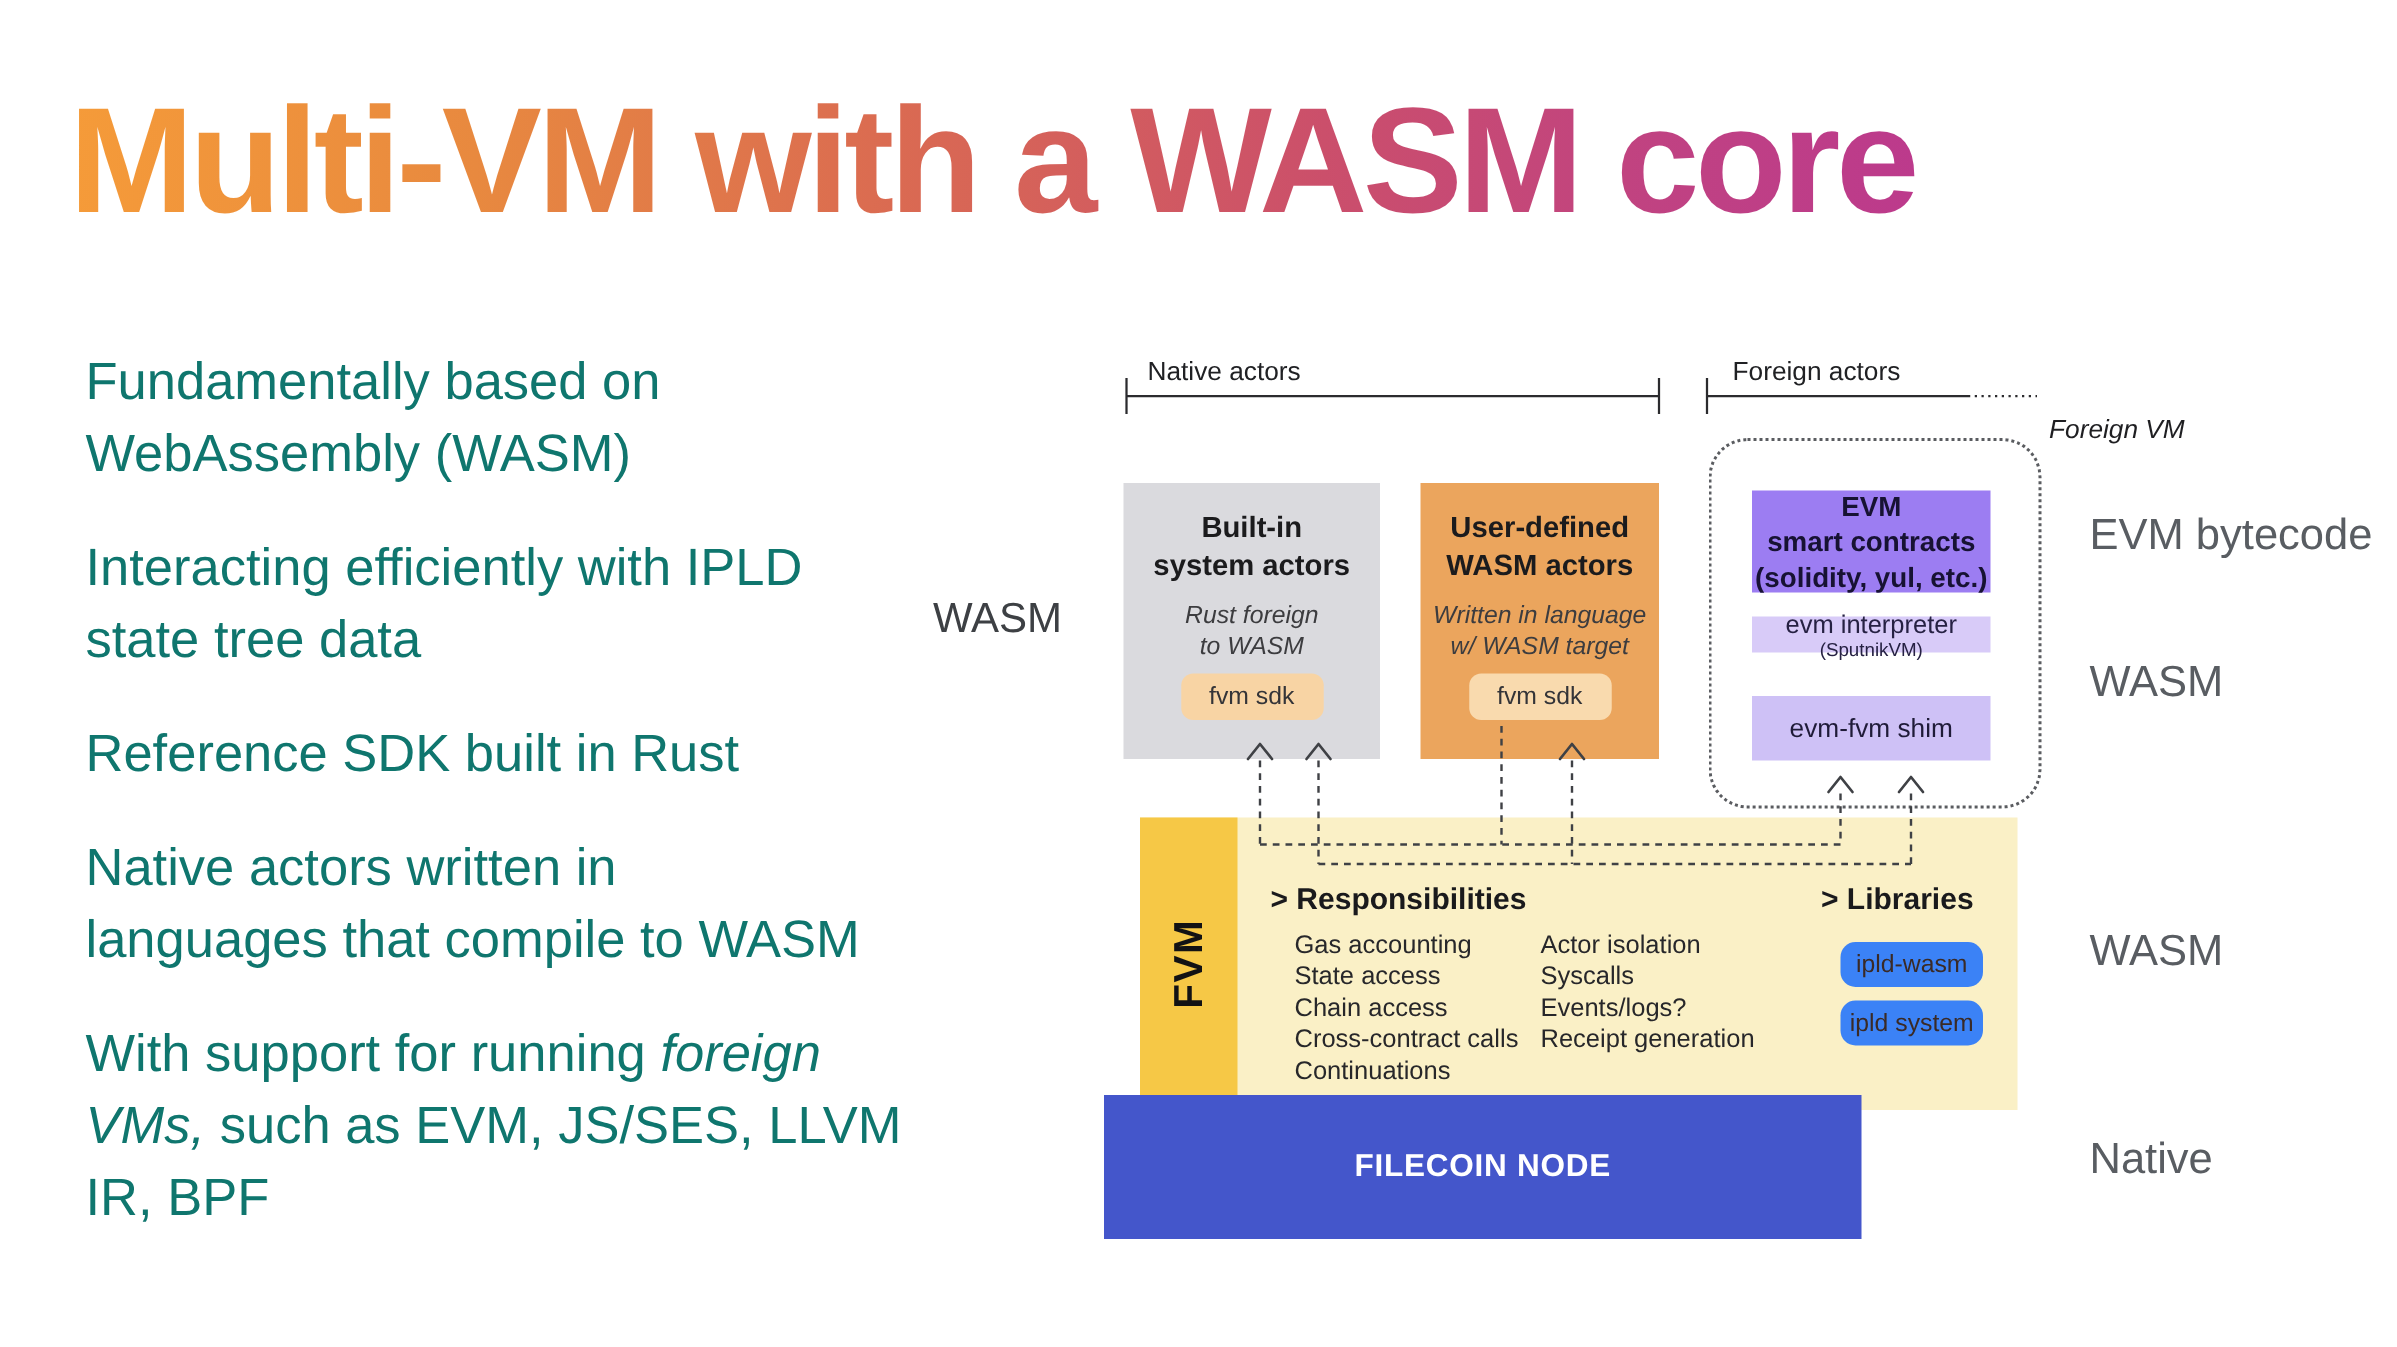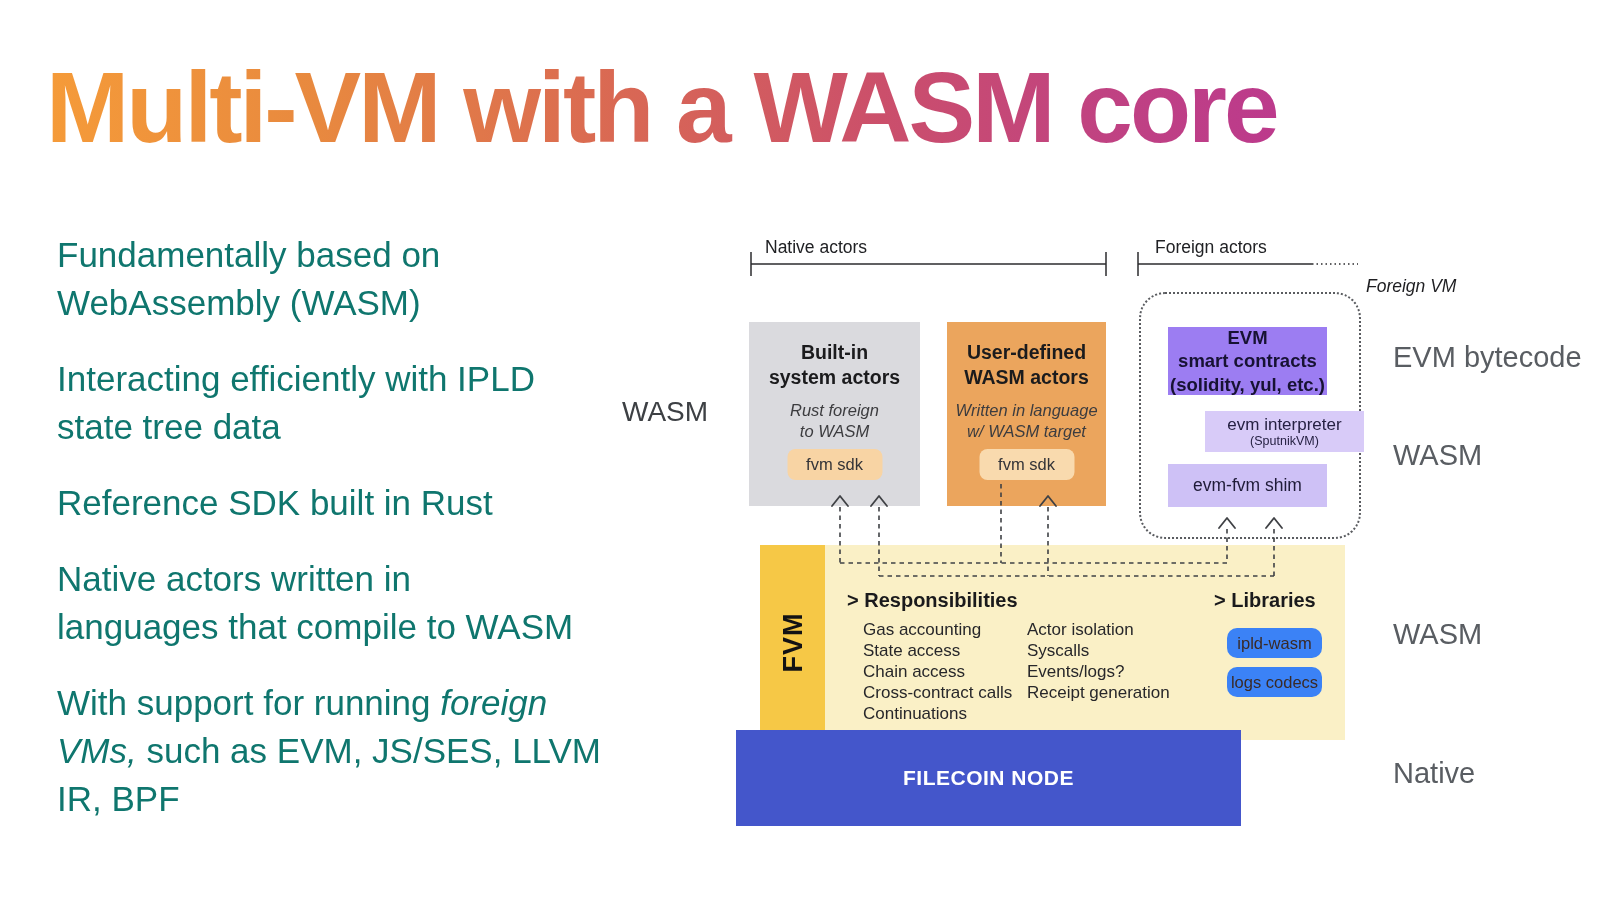--- a/index.html
+++ b/index.html
@@ -33,21 +33,21 @@
   .actor-title{position:absolute;top:18px;left:0;right:0;font-weight:bold;font-size:19.5px;line-height:25px;color:#1b1b1d;}
   .actor-subtitle{position:absolute;top:78px;left:0;right:0;font-style:italic;font-size:16.5px;line-height:20.5px;color:#3c3c3f;}
   .sdk-chip{position:absolute;top:127px;left:50%;transform:translateX(-50%);width:95px;height:31px;border-radius:8px;
             display:flex;align-items:center;justify-content:center;font-size:16.5px;color:#343438;}
   #builtin-box .sdk-chip{background:#F8D4A4;}
   #userdefined-box .sdk-chip{background:#F9DAAE;}
 
   
   .evm-cell{left:1168px;width:159px;text-align:center;display:flex;flex-direction:column;justify-content:center;}
   #evm-box{top:327px;height:68px;background:#9C7DF2;font-weight:bold;font-size:18.5px;line-height:23.5px;color:#171233;}
-  #interpreter-box{top:411px;height:41px;background:#D8CBF8;color:#262143;margin-left:37px;}
+  #interpreter-box{top:411px;height:24px;background:#D8CBF8;color:#262143;}
   #interpreter-box .l1{font-size:17px;line-height:19px;}
   #interpreter-box .l2{font-size:12.5px;line-height:14px;}
   #shim-box{top:464px;height:43px;background:#CEC1F6;font-size:17.5px;color:#1f1b38;}
 
   
   #fvm-box{left:760px;top:545px;width:585px;height:195px;background:#FAF0C6;}
   #fvm-tab{position:absolute;left:0;top:0;width:65px;height:195px;background:#F6C846;display:flex;align-items:center;justify-content:center;}
   #fvm-tab span{transform:rotate(-90deg);font-weight:bold;font-size:27px;letter-spacing:1px;color:#121214;white-space:nowrap;}
   .fvm-header{position:absolute;top:44px;font-weight:bold;font-size:20px;color:#1a1a1c;white-space:nowrap;}
   #resp-header{left:87px;}
@@ -157,21 +157,21 @@
     <div>Cross-contract calls</div>
     <div>Continuations</div>
   </div>
   <div class="fvm-list" id="resp-col2">
     <div>Actor isolation</div>
     <div>Syscalls</div>
     <div>Events/logs?</div>
     <div>Receipt generation</div>
   </div>
   <div class="lib-chip" id="lib-chip-0">ipld-wasm</div>
-  <div class="lib-chip" id="lib-chip-1">logs codecs</div>
+  <div class="lib-chip" id="lib-chip-1">ipld system</div>
 </div>
 
 <div class="abs" id="filecoin-bar">
   <span>FILECOIN NODE</span>
 </div>
 
 <svg class="abs" id="overlay" width="1598" height="898" viewBox="0 0 1598 898">
 
   <g stroke="#2b2b2e" stroke-width="1.5" fill="none">
     <path d="M751 264 H1106"></path>

